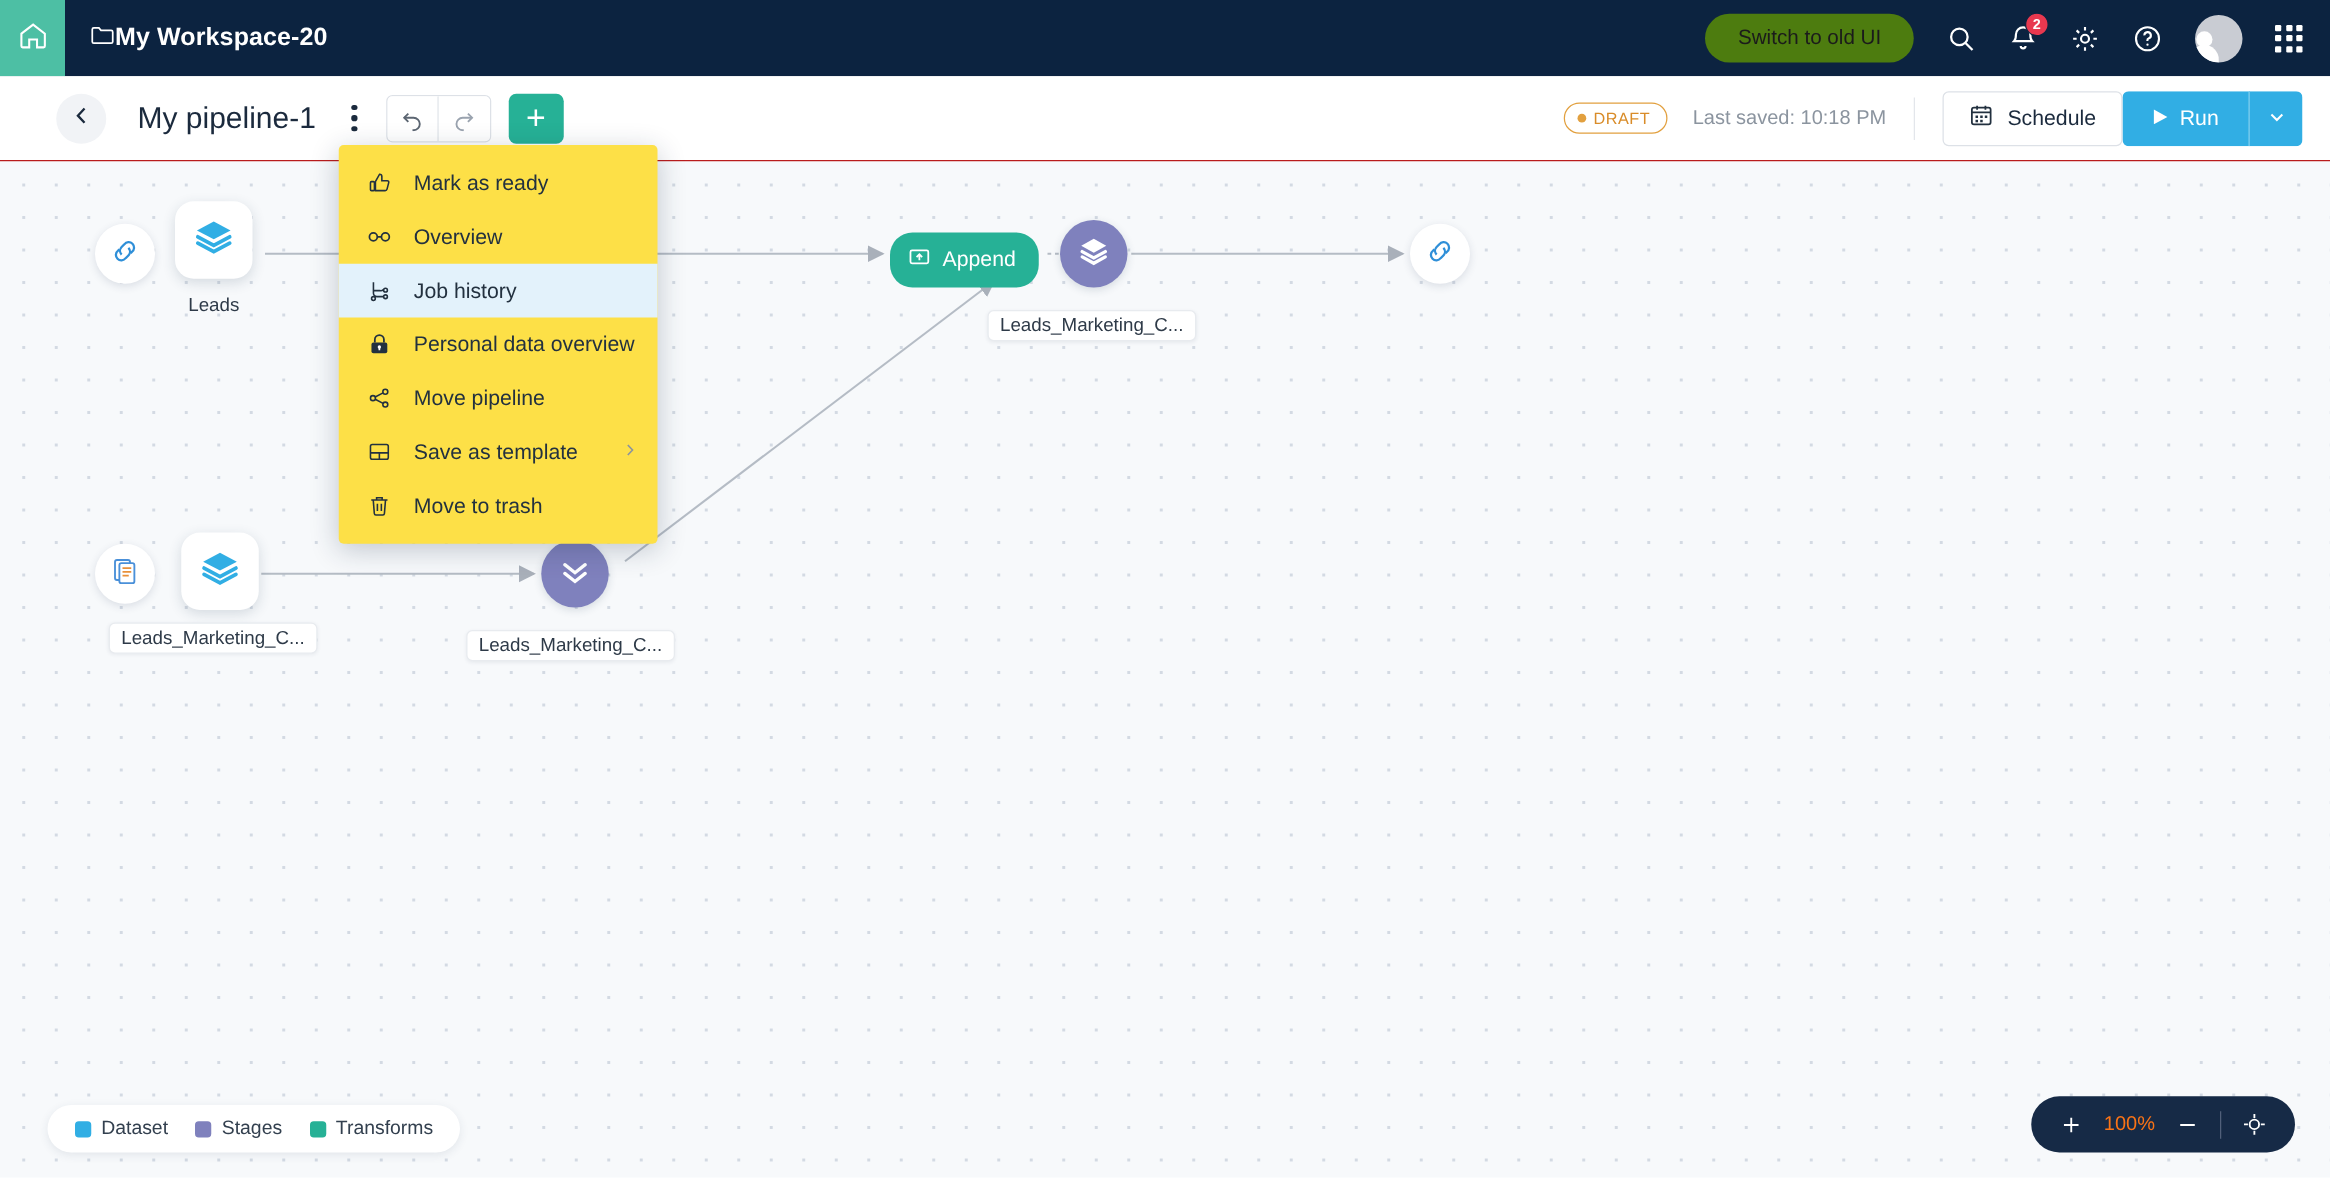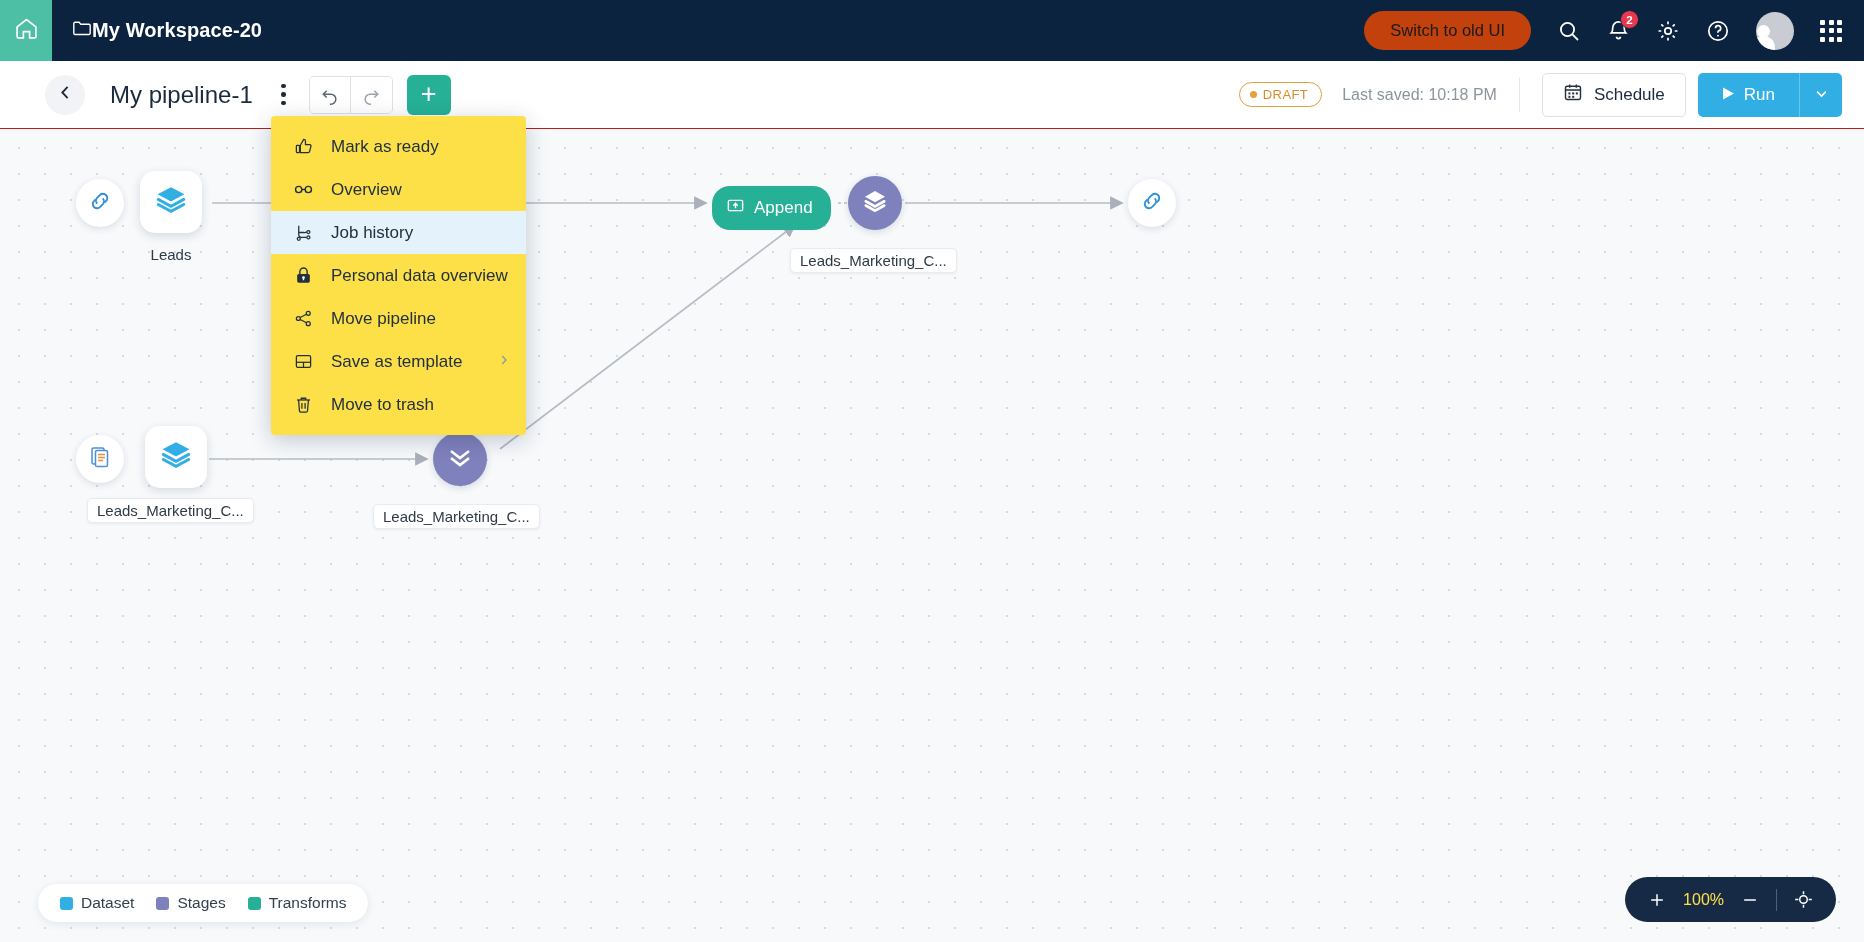--- a/index.html
+++ b/index.html
@@ -24,21 +24,21 @@
   .ws-name {
     display: flex; align-items: center; 
     margin-left: 20px; color: #ffffff;
     font-size: 20px; font-weight: bold; letter-spacing: .1px;
   }
   .topbar-right {
     margin-left: auto; display: flex; align-items: center;
     gap: 26px; padding-right: 22px;
   }
   .switch-btn {
-    background: #c2410c; color: #1b1b1b;
+    background: #4d7c0f; color: #1b1b1b;
     border: none; border-radius: 22px;
     height: 39px; padding: 0 26px;
     font-size: 16.5px; font-family: "Liberation Sans", sans-serif;
     cursor: pointer; white-space: nowrap;
   }
   .ticon { color: #fff; cursor: pointer; position: relative; display:flex; align-items:center;}
   .badge {
     position: absolute; top: -9px; right: -9px;
     background: #e8384f; color: #fff;
     font-size: 11.5px; font-weight: bold;
@@ -103,21 +103,21 @@
   }
   .draft-pill .dot { width: 7px; height: 7px; border-radius: 50%; background: #e2a03f; display: block;}
   .last-saved { margin-left: 20px; font-size: 16px; color: #8b949f; white-space: nowrap;}
   .vdiv { width: 1px; height: 34px; background: #e3e6eb; margin: 0 22px; }
   .sched-btn {
     height: 44px; border: 1px solid #dde1e7; background: #fff;
     border-radius: 5px; padding: 0 20px; display: flex;
     align-items: center; gap: 11px; cursor: pointer;
     font-size: 17px; color: #1b2a3d; font-family: "Liberation Sans", sans-serif;
   }
-  .run-group { margin-left: 12px; display: flex; height: 44px; border-radius: 5px; overflow: hidden; }
+  .run-group { margin-left: 0; display: flex; height: 44px; border-radius: 5px; overflow: hidden; }
   .run-btn {
     background: #31aee4; border: none; color: #fff; font-size: 17px;
     padding: 0 24px; display: flex; align-items: center; gap: 9px;
     cursor: pointer; font-family: "Liberation Sans", sans-serif;
   }
   .run-caret {
     background: #31aee4; border: none; border-left: 1px solid #6cc6ec;
     color: #fff; width: 43px; cursor: pointer; font-size: 14px;
     display: flex; align-items: center; justify-content: center;
   }
@@ -168,21 +168,21 @@
     background: #fff; border-radius: 22px; height: 38px;
     display: flex; align-items: center; gap: 22px; padding: 0 22px;
     box-shadow: 0 2px 8px rgba(40,60,90,.10); font-size: 15.5px; color: #33404f;
   }
   .legend .it { display: flex; align-items: center; gap: 8px; }
   .legend .sw { width: 13px; height: 13px; border-radius: 3px; display:block;}
   .zoomctl {
     position: absolute; right: 28px; bottom: 20px;
     background: #162a46; border-radius: 24px; height: 45px;
     display: flex; align-items: center; gap: 16px; padding: 0 22px;
-    color: #fde047; font-size: 16px;
+    color: #f97316; font-size: 16px;
   }
   .zoomctl .zb { cursor: pointer; font-size: 21px; line-height: 1; display:flex;align-items:center;}
   .zoomctl .zdiv { width: 1px; height: 22px; background: #51607a; }
 
   
   .menu {
     position: absolute; top: 116px; left: 271px;
     width: 255px; background: #fde047; border-radius: 4px;
     box-shadow: 0 5px 22px rgba(25,40,65,.24); padding: 9px 0;
     z-index: 50;
@@ -366,21 +366,21 @@
     <div class="circle-node">
       <span>
         <svg width="26" height="26" viewBox="0 0 24 24" fill="none" stroke="#2f8fd8" stroke-width="1.7">
           <path d="M9.5 14.5a4 4 0 0 1 0-5.6l2-2a4 4 0 1 1 5.6 5.6l-1 1"></path>
           <path d="M14.5 9.5a4 4 0 0 1 0 5.6l-2 2a4 4 0 1 1-5.6-5.6l1-1"></path>
         </svg>
       </span>
     </div>
   </div>
 
-  <div class="node" style="left:140px; top:42px;">
+  <div class="node" style="left:140px; top:32px;">
     <div class="sq-node">
       <span>
         <svg width="34" height="34" viewBox="0 0 24 24" fill="none">
           <polygon points="12,3 21.5,8 12,13 2.5,8" fill="#31aee4"></polygon>
           <path d="M3 11.6 12 16.4l9-4.8" stroke="#31aee4" stroke-width="2.1" fill="none" stroke-linecap="round"></path>
           <path d="M3 15.2 12 20l9-4.8" stroke="#31aee4" stroke-width="2.1" fill="none" stroke-linecap="round"></path>
         </svg>
       </span>
     </div>
     <div class="node-label plain" style="left:-16px; top:72px; width:94px; text-align:center;">Leads</div>

